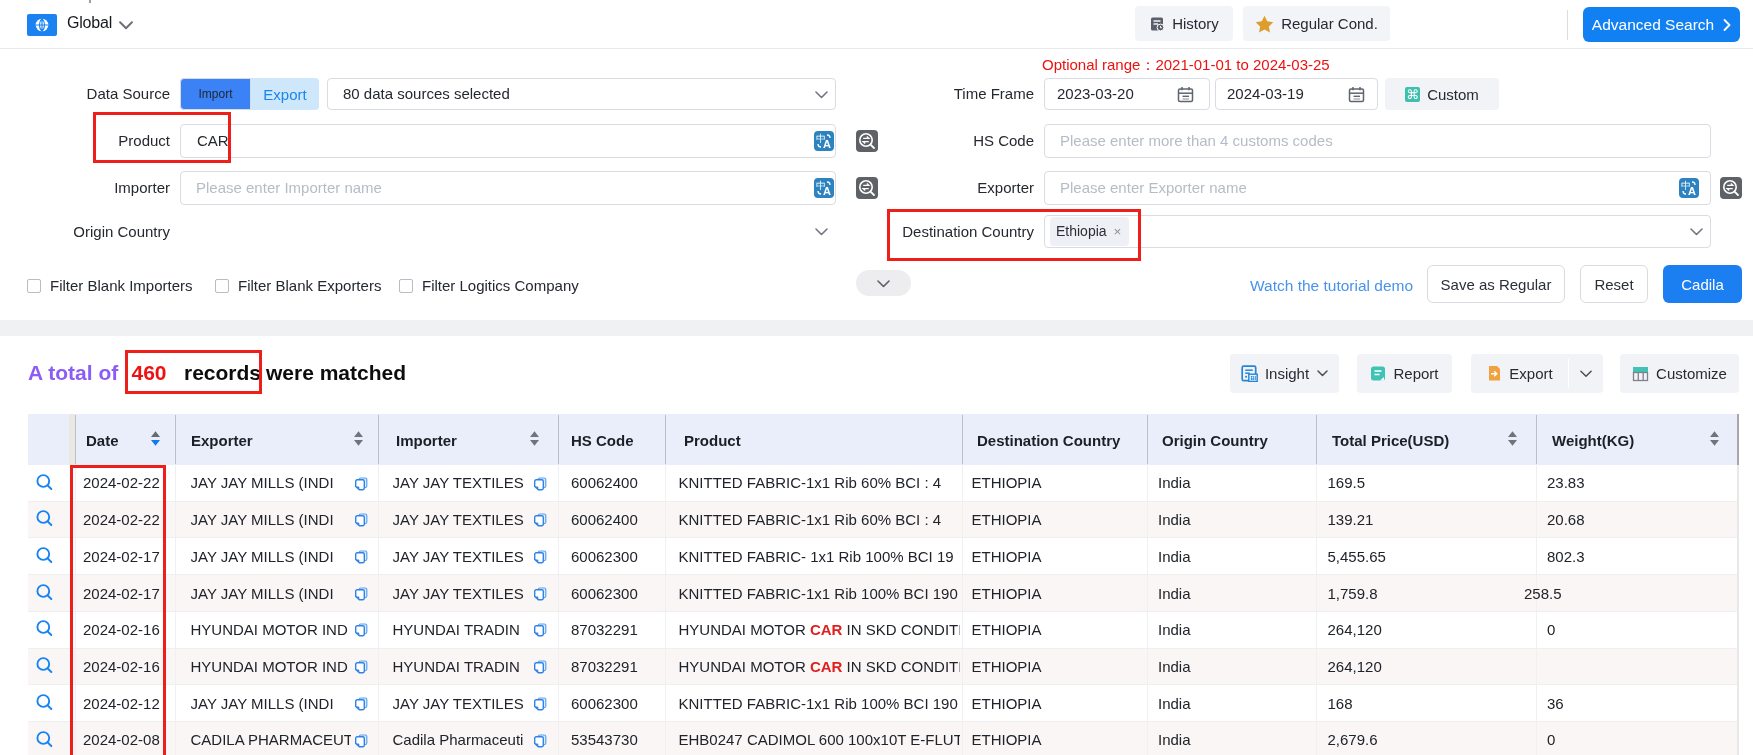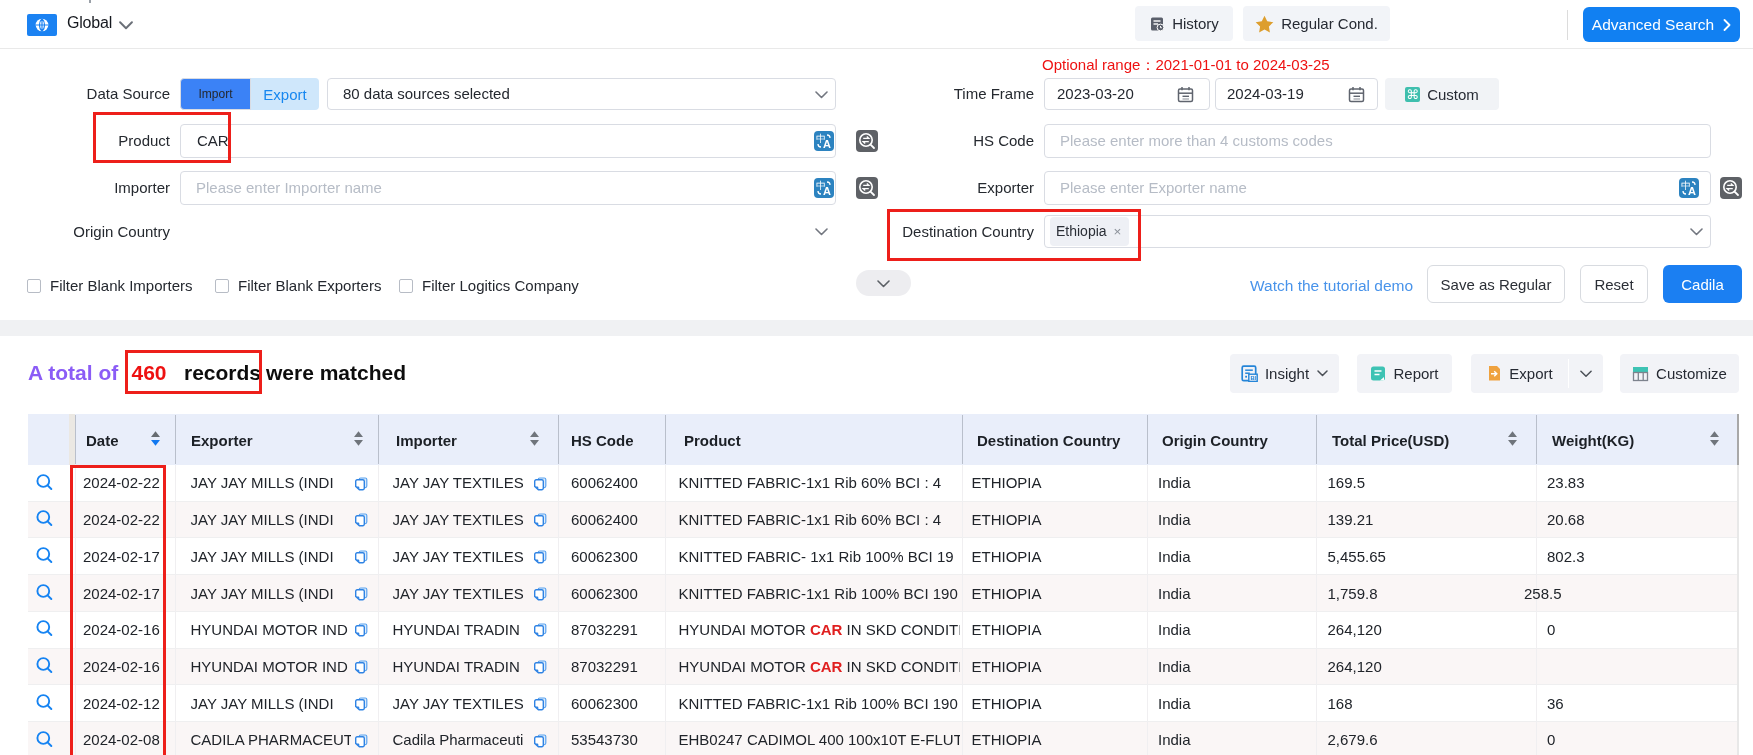--- a/index.html
+++ b/index.html
@@ -495,20 +495,20 @@
       <path d="M3.2 2.8 h5.6 a1.5 1.5 0 0 1 1.5 1.5 v7 a1.5 1.5 0 0 1 -1.5 1.5 h-3.4 l-3.7 -3.4 v-5.1 a1.5 1.5 0 0 1 1.5 -1.5 Z" fill="#fff" stroke="#2f83e4" stroke-width="1.4"></path>
       <path d="M1.9 9.6 l3.4 3.1 v-2.1 a1 1 0 0 0 -1 -1 Z" fill="#2f83e4"></path>
     </svg>
 <div class="cell" style="left:392.5px;top:731.4px;width:137px;">Cadila Pharmaceuti</div>
 <svg class="abs" style="left:533px;top:733.54px" width="14" height="14" viewBox="0 0 14 14">
       <rect x="5.2" y="1" width="7.6" height="9.6" rx="1.5" fill="#ddecfb" stroke="#5da4ef" stroke-width="1.2"></rect>
       <path d="M3.2 2.8 h5.6 a1.5 1.5 0 0 1 1.5 1.5 v7 a1.5 1.5 0 0 1 -1.5 1.5 h-3.4 l-3.7 -3.4 v-5.1 a1.5 1.5 0 0 1 1.5 -1.5 Z" fill="#fff" stroke="#2f83e4" stroke-width="1.4"></path>
       <path d="M1.9 9.6 l3.4 3.1 v-2.1 a1 1 0 0 0 -1 -1 Z" fill="#2f83e4"></path>
     </svg>
 <div class="cell" style="left:571px;top:731.4px;">53543730</div>
-<div class="cell" style="left:678.5px;top:731.4px;width:281px;">EHB0247 CADIMOL 400 100x10T E-FLUT</div>
+<div class="cell" style="left:678.5px;top:731.4px;width:281px;">EHB0247 CADIMOL 600 100x10T E-FLUT</div>
 <div class="cell" style="left:971.5px;top:731.4px;">ETHIOPIA</div>
 <div class="cell" style="left:1158px;top:731.4px;">India</div>
 <div class="cell" style="left:1327.5px;top:731.4px;">2,679.6</div>
 <div class="cell" style="left:1547px;top:731.4px;">0</div>
 <div class="abs" style="left:1736.5px;top:414px;width:2.5px;height:51px;background:#a8a8a8;"></div>
 <div class="abs" style="left:1737px;top:465px;width:1.5px;height:290px;background:#e8e8e8;"></div>
 <div class="redbox" style="left:70px;top:465px;width:96px;height:300px;"></div>
 </div>
 </body></html>

